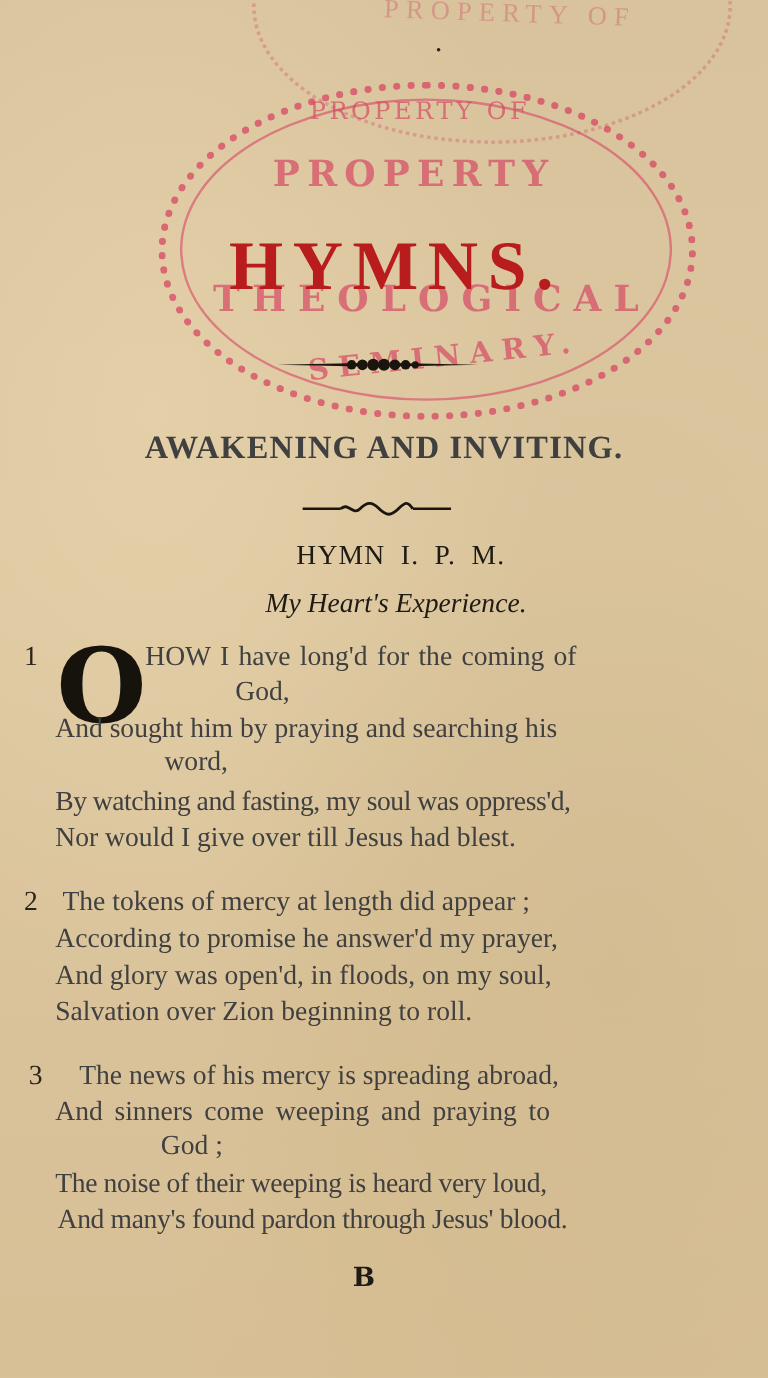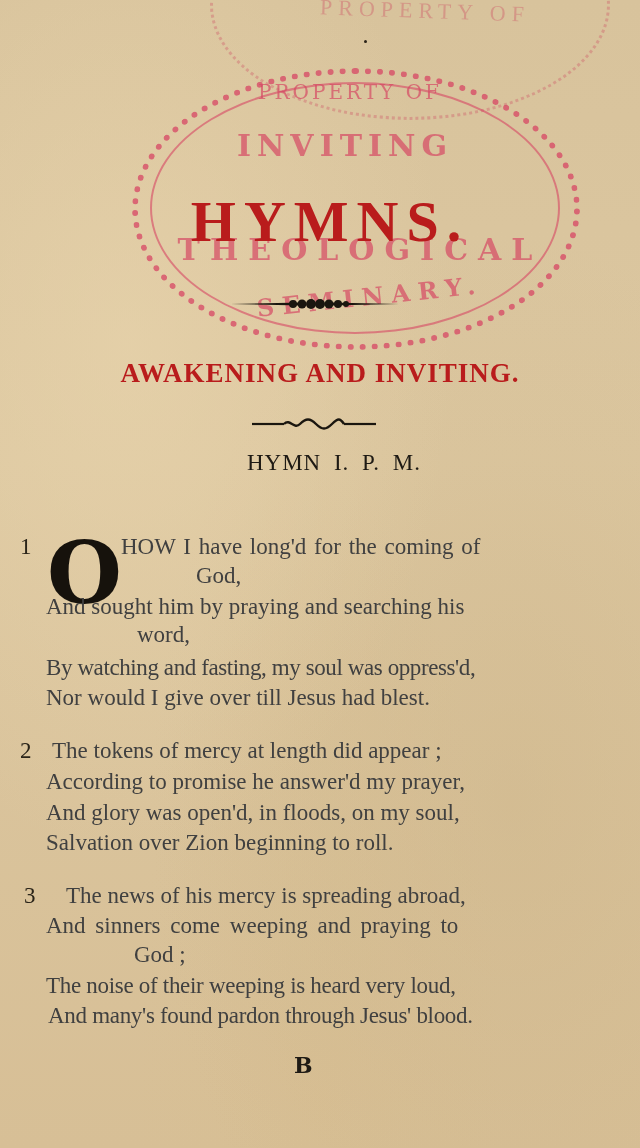--- a/index.html
+++ b/index.html
@@ -105,21 +105,21 @@
       height: 12px;
     }
     .section-heading {
       position: absolute;
       left: 0; right: 0;
       top: 358px;
       text-align: center;
       font-size: 27px;
       font-weight: bold;
       letter-spacing: 1px;
-      color: #b91c1c;
+      color: #404040;
     }
     .ornament-2 {
       position: absolute;
       left: 252px;
       top: 416px;
       width: 124px;
       height: 16px;
     }
     .hymn-number {
       position: absolute;
@@ -175,21 +175,21 @@
 
 <div class="page">
 
   <div class="ghost-stamp"></div>
   <div class="ghost-text">PROPERTY OF</div>
   <div class="ghost-dot"></div>
 
   <div class="stamp"></div>
   <div class="stamp-inner"></div>
   <div class="stamp-line stamp-l1">PROPERTY OF</div>
-  <div class="stamp-line stamp-l2">INVITING</div>
+  <div class="stamp-line stamp-l2">PROPERTY</div>
   <div class="stamp-line stamp-l3">THEOLOGICAL</div>
   <div class="stamp-line stamp-l4">SEMINARY.</div>
 
   <div class="title">HYMNS.</div>
 
   <svg class="ornament-1" viewBox="0 0 168 12">
     <path d="M0 6 L70 4.5 L70 7.5 Z" fill="#1a160f"></path>
     <path d="M168 6 L98 4.5 L98 7.5 Z" fill="#1a160f"></path>
     <ellipse cx="62" cy="6" rx="4" ry="4" fill="#1a160f"></ellipse>
     <ellipse cx="71" cy="6" rx="4.5" ry="4.5" fill="#1a160f"></ellipse>
@@ -202,20 +202,21 @@
 
   <div class="section-heading">AWAKENING AND INVITING.</div>
 
   <svg class="ornament-2" viewBox="0 0 124 16">
     <line x1="0" y1="8" x2="32" y2="8" stroke="#1a160f" stroke-width="2.2"></line>
     <path d="M32 8 C38 2, 42 14, 48 8 S58 2, 64 8 S74 14, 80 8 S88 2, 92 8" stroke="#1a160f" stroke-width="2.4" fill="none"></path>
     <line x1="92" y1="8" x2="124" y2="8" stroke="#1a160f" stroke-width="2.2"></line>
   </svg>
 
   <div class="hymn-number">HYMN I.  P. M.</div>
+  <div class="hymn-subtitle">My Heart's Experience.</div>
 
   <div>
     <div class="verse-num" style="left:20px; top:534px;">1</div>
     <div class="dropcap">O</div>
     <div class="line" style="left:121px; top:534px; word-spacing:2px;">HOW  I  have long'd for the  coming of</div>
     <div class="line" style="left:196px; top:563px;">God,</div>
     <div class="line" style="left:46px; top:594px;">And sought  him by praying and searching his</div>
     <div class="line" style="left:137px; top:622px;">word,</div>
     <div class="line" style="left:46px; top:655px; letter-spacing:-0.4px;">By watching and fasting, my soul was oppress'd,</div>
     <div class="line" style="left:46px; top:685px;">Nor would I give over till Jesus had blest.</div>

